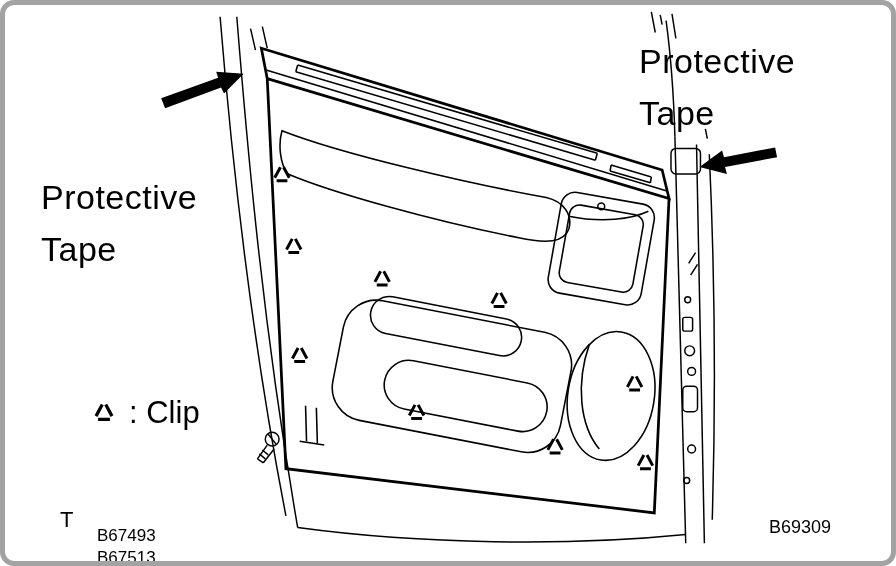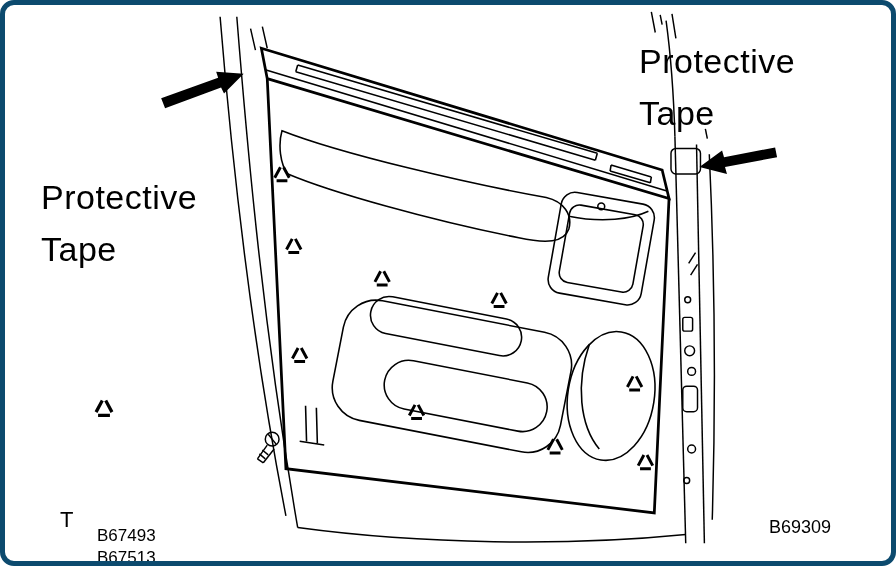--- a/index.html
+++ b/index.html
@@ -1,21 +1,21 @@
 <!DOCTYPE html>
 <html><head>
 <meta charset="utf-8">
 <style>
   html,body{margin:0;padding:0;background:#ffffff;font-family:"Liberation Sans",sans-serif;}
   .frame{
     position:relative;
     width:896px;height:566px;
     box-sizing:border-box;
     background:#ffffff;
-    border:5px solid #0c4a6e;
+    border:5px solid #a3a3a3;
     border-radius:14px;
     overflow:hidden;
   }
   .art{position:absolute;left:0;top:0;width:100%;height:100%;}
   .lbl{position:absolute;color:#000;white-space:nowrap;}
   .tape{font-size:34px;line-height:52px;letter-spacing:0.5px;}
   .tape-right{left:634px;top:30px;}
   .tape-left{left:36px;top:166px;}
   .legend{left:84px;top:390px;display:flex;align-items:center;font-size:31px;}
   .legend .legend-icon{margin-right:10px;}
@@ -111,20 +111,21 @@
 
   <div class="lbl tape tape-left">
     <div>Protective</div>
     <div>Tape</div>
   </div>
 
   <div class="lbl legend">
     <svg class="legend-icon" width="30" height="28" viewBox="-13 -12 26 26">
       <use href="#clipSym" xlink:href="#clipSym"></use>
     </svg>
+    <span>: Clip</span>
   </div>
 
   <div class="lbl plate-letter">T</div>
   <div class="lbl ref-codes">
     <div>B67493</div>
     <div>B67513</div>
   </div>
 
   <div class="lbl figure-id">B69309</div>
 

